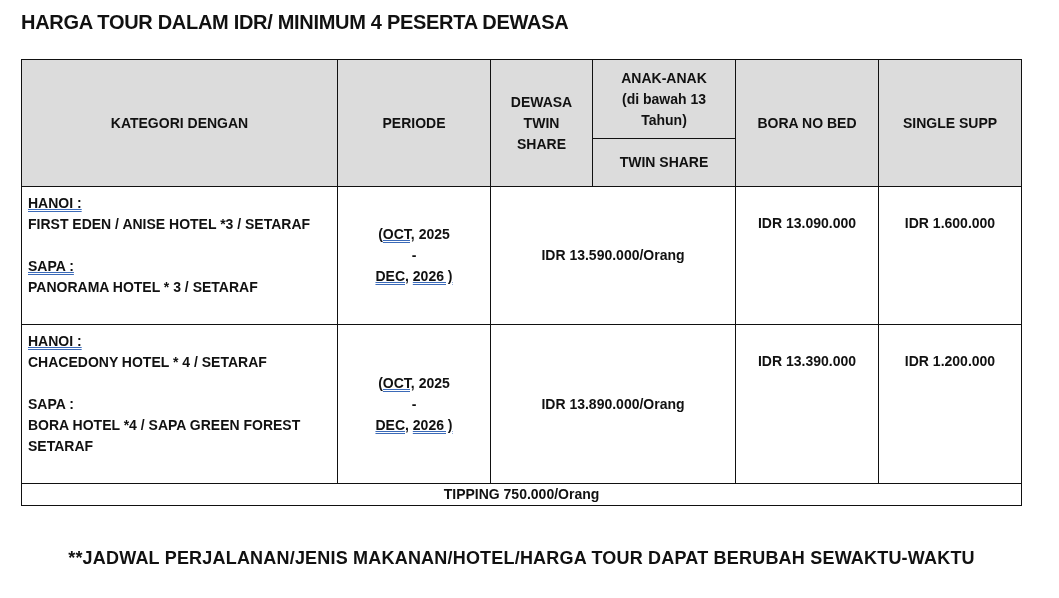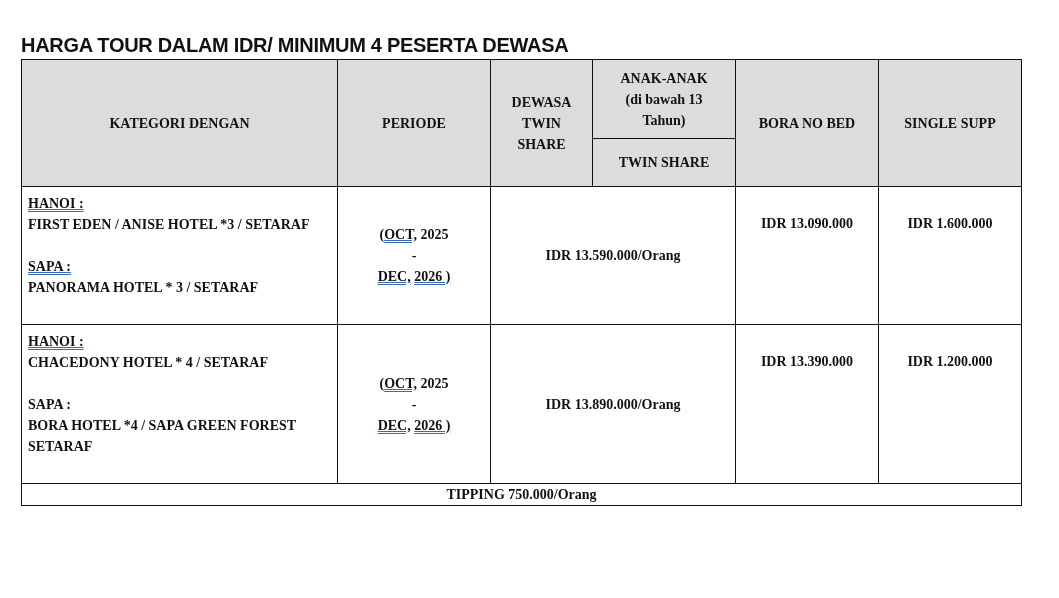--- a/index.html
+++ b/index.html
@@ -1,21 +1,21 @@
 <!DOCTYPE html>
 <html><head>
 <meta charset="utf-8">
 <style>
   html, body { margin: 0; padding: 0; background: #ffffff; }
   body { width: 1059px; height: 598px; position: relative; overflow: hidden;
          font-family: "Liberation Sans", "DejaVu Sans", sans-serif; color: #111; }
-  .title { position: absolute; left: 21px; top: 34px; font-size: 20px; font-weight: bold; letter-spacing: -0.3px; }
+  .title { position: absolute; left: 21px; top: 11px; font-size: 20px; font-weight: bold; letter-spacing: -0.3px; }
   table.price { position: absolute; left: 21px; top: 59px; width: 1000px; border-collapse: collapse;
                 table-layout: fixed; font-weight: bold; font-size: 14px; }
-  table.price td { border: 1.5px solid #111; padding: 0 6px; vertical-align: middle; text-align: center; line-height: 21px; font-family: Liberation Serif, serif; }
+  table.price td { border: 1.5px solid #111; padding: 0 6px; vertical-align: middle; text-align: center; line-height: 21px; }
   table.price td.hdr { background: #dcdcdc; }
   td.hotel { text-align: left !important; vertical-align: top !important; padding-top: 6px !important; }
   td.topv { vertical-align: top !important; padding-top: 26px !important; }
   .ul { text-decoration: underline; text-decoration-color: #3b6ab8; text-decoration-style: double; text-align: right; }
   .lbl { display: block; }
   .gap { display: block; height: 21px; }
   td.tip { height: 20px; line-height: 18px; }
   .note { position: absolute; left: 0; width: 1043px; top: 545px; text-align: center; font-weight: bold;
           font-size: 18px; line-height: 27px; letter-spacing: 0.2px; }
 </style>
@@ -91,13 +91,14 @@
     <td class="topv">IDR 1.200.000</td>
   </tr>
 
   <tr>
     <td class="tip" colspan="6">TIPPING 750.000/Orang</td>
   </tr>
 </tbody>
   </table>
 
 <div class="note">
+  <div>**JADWAL PERJALANAN/JENIS MAKANAN/HOTEL/HARGA TOUR DAPAT BERUBAH SEWAKTU-WAKTU</div>
 </div>
 
 </body></html>

